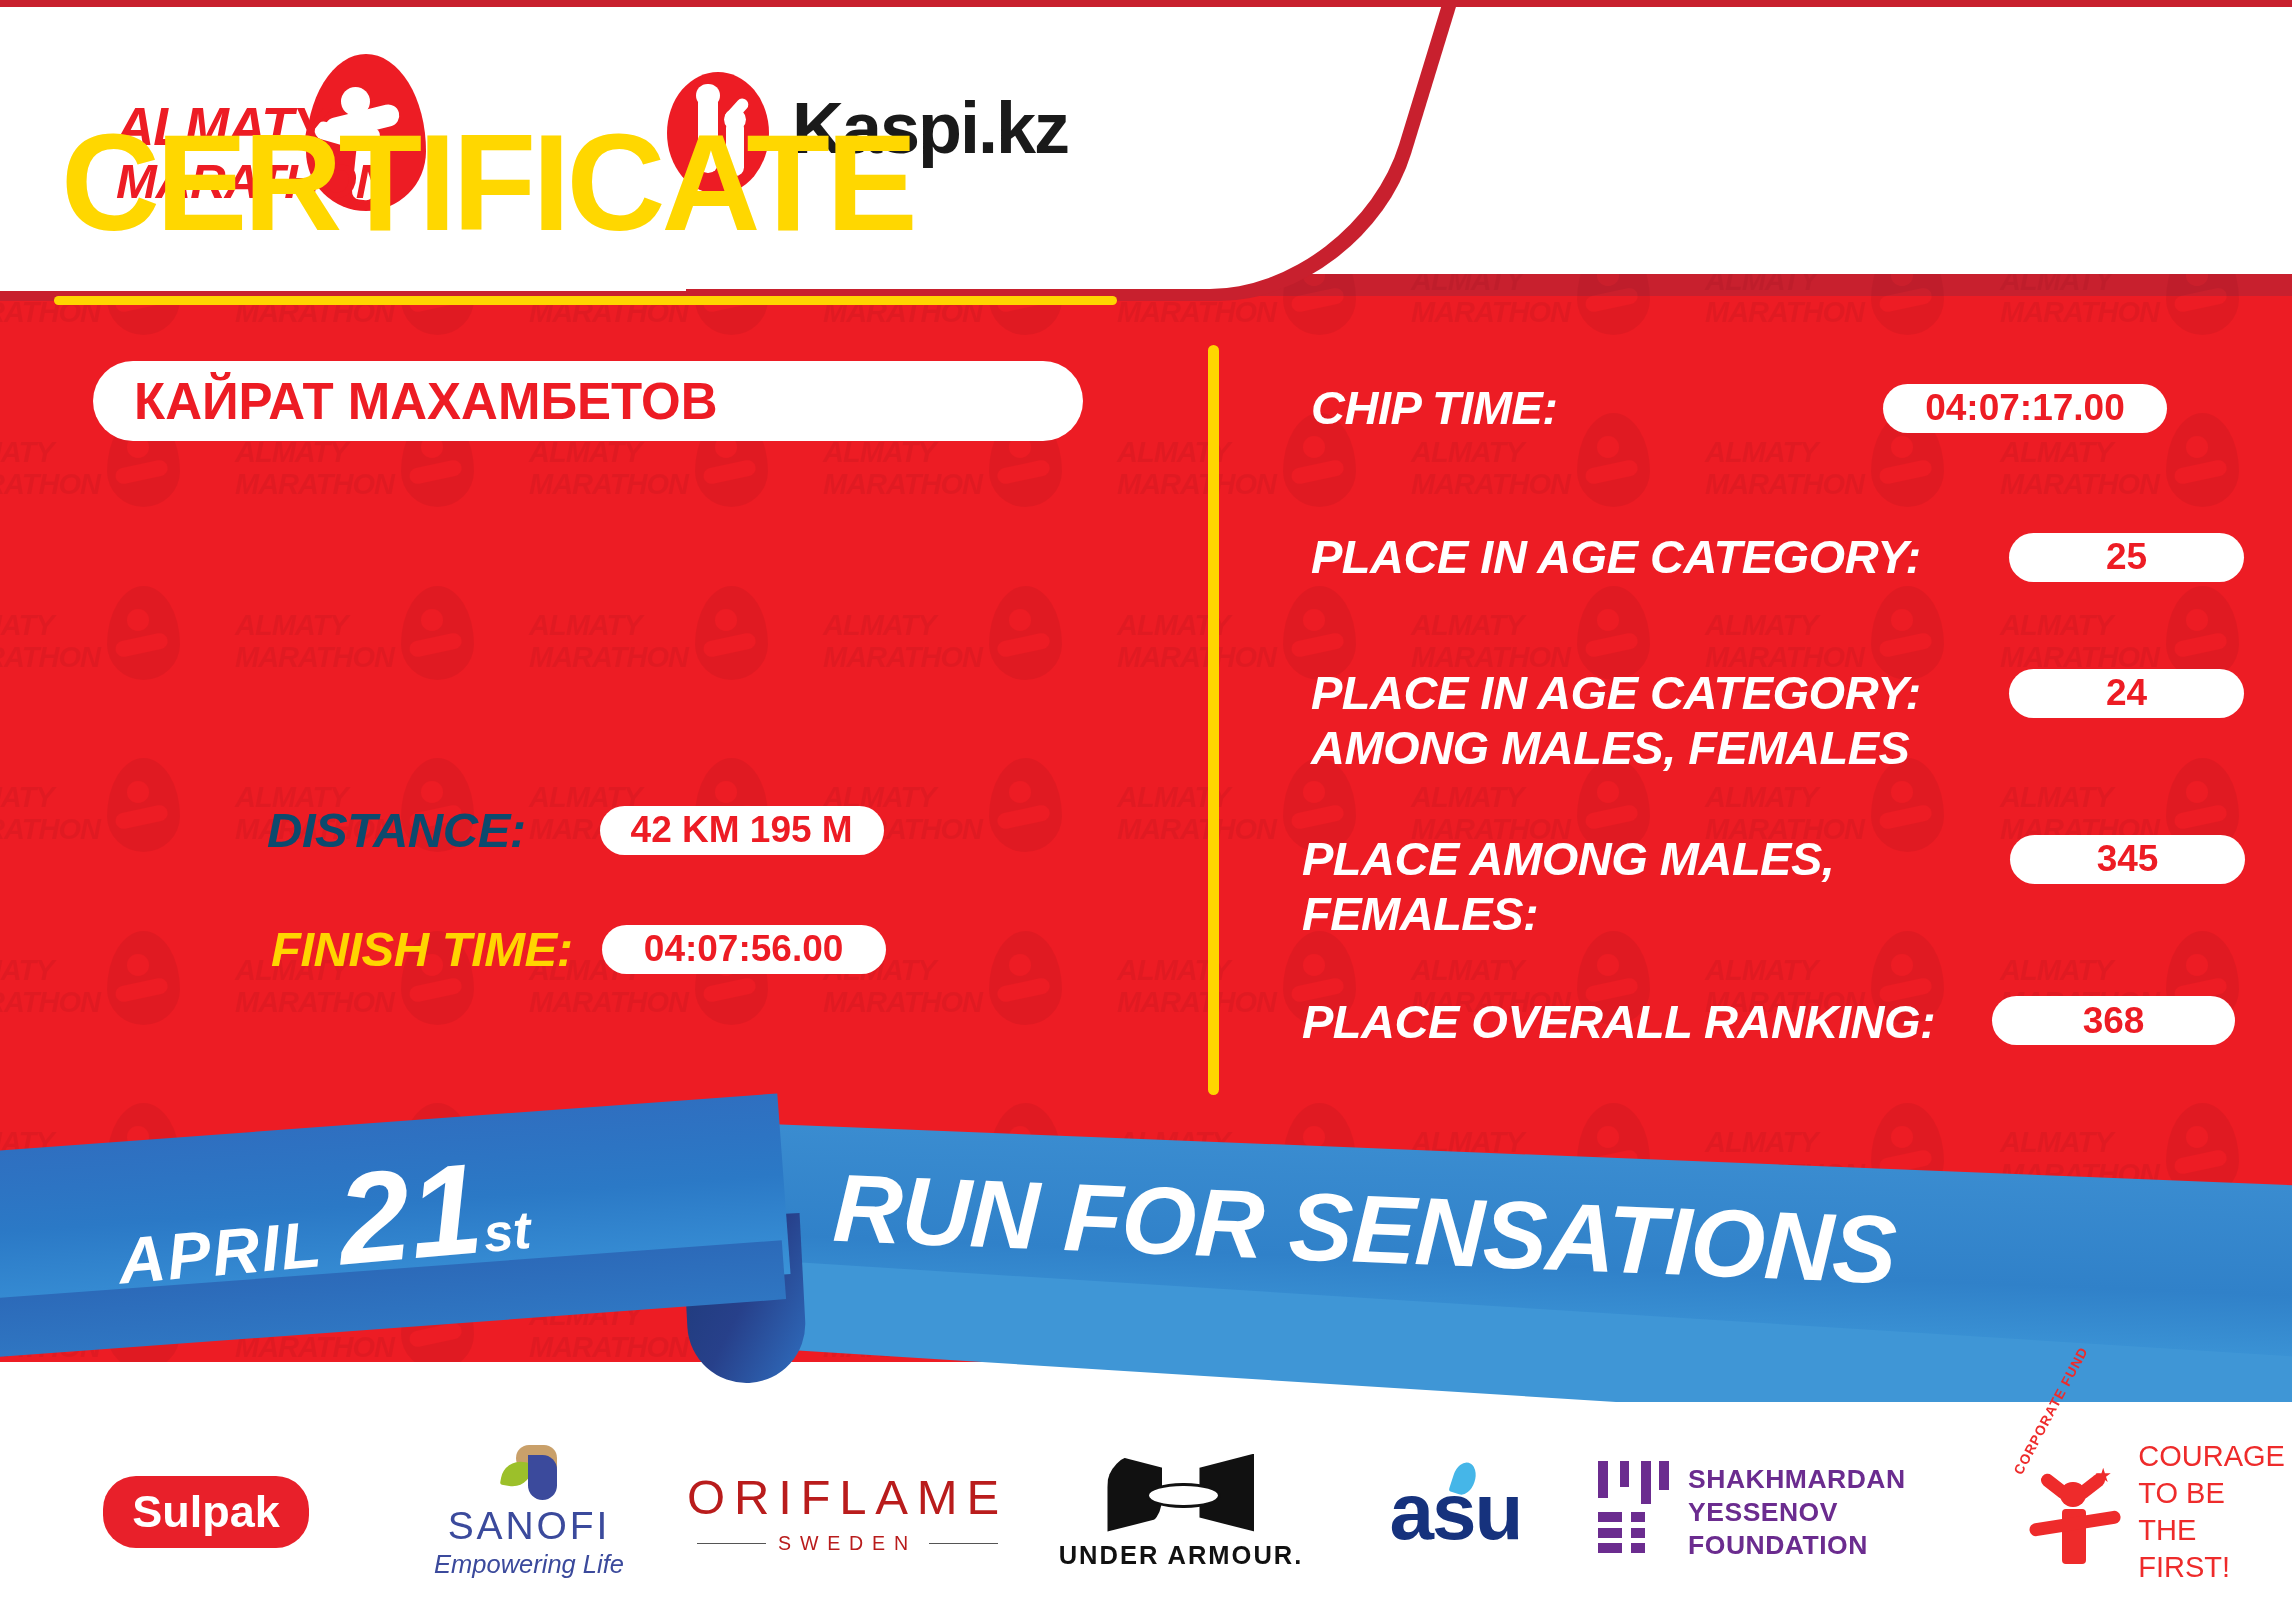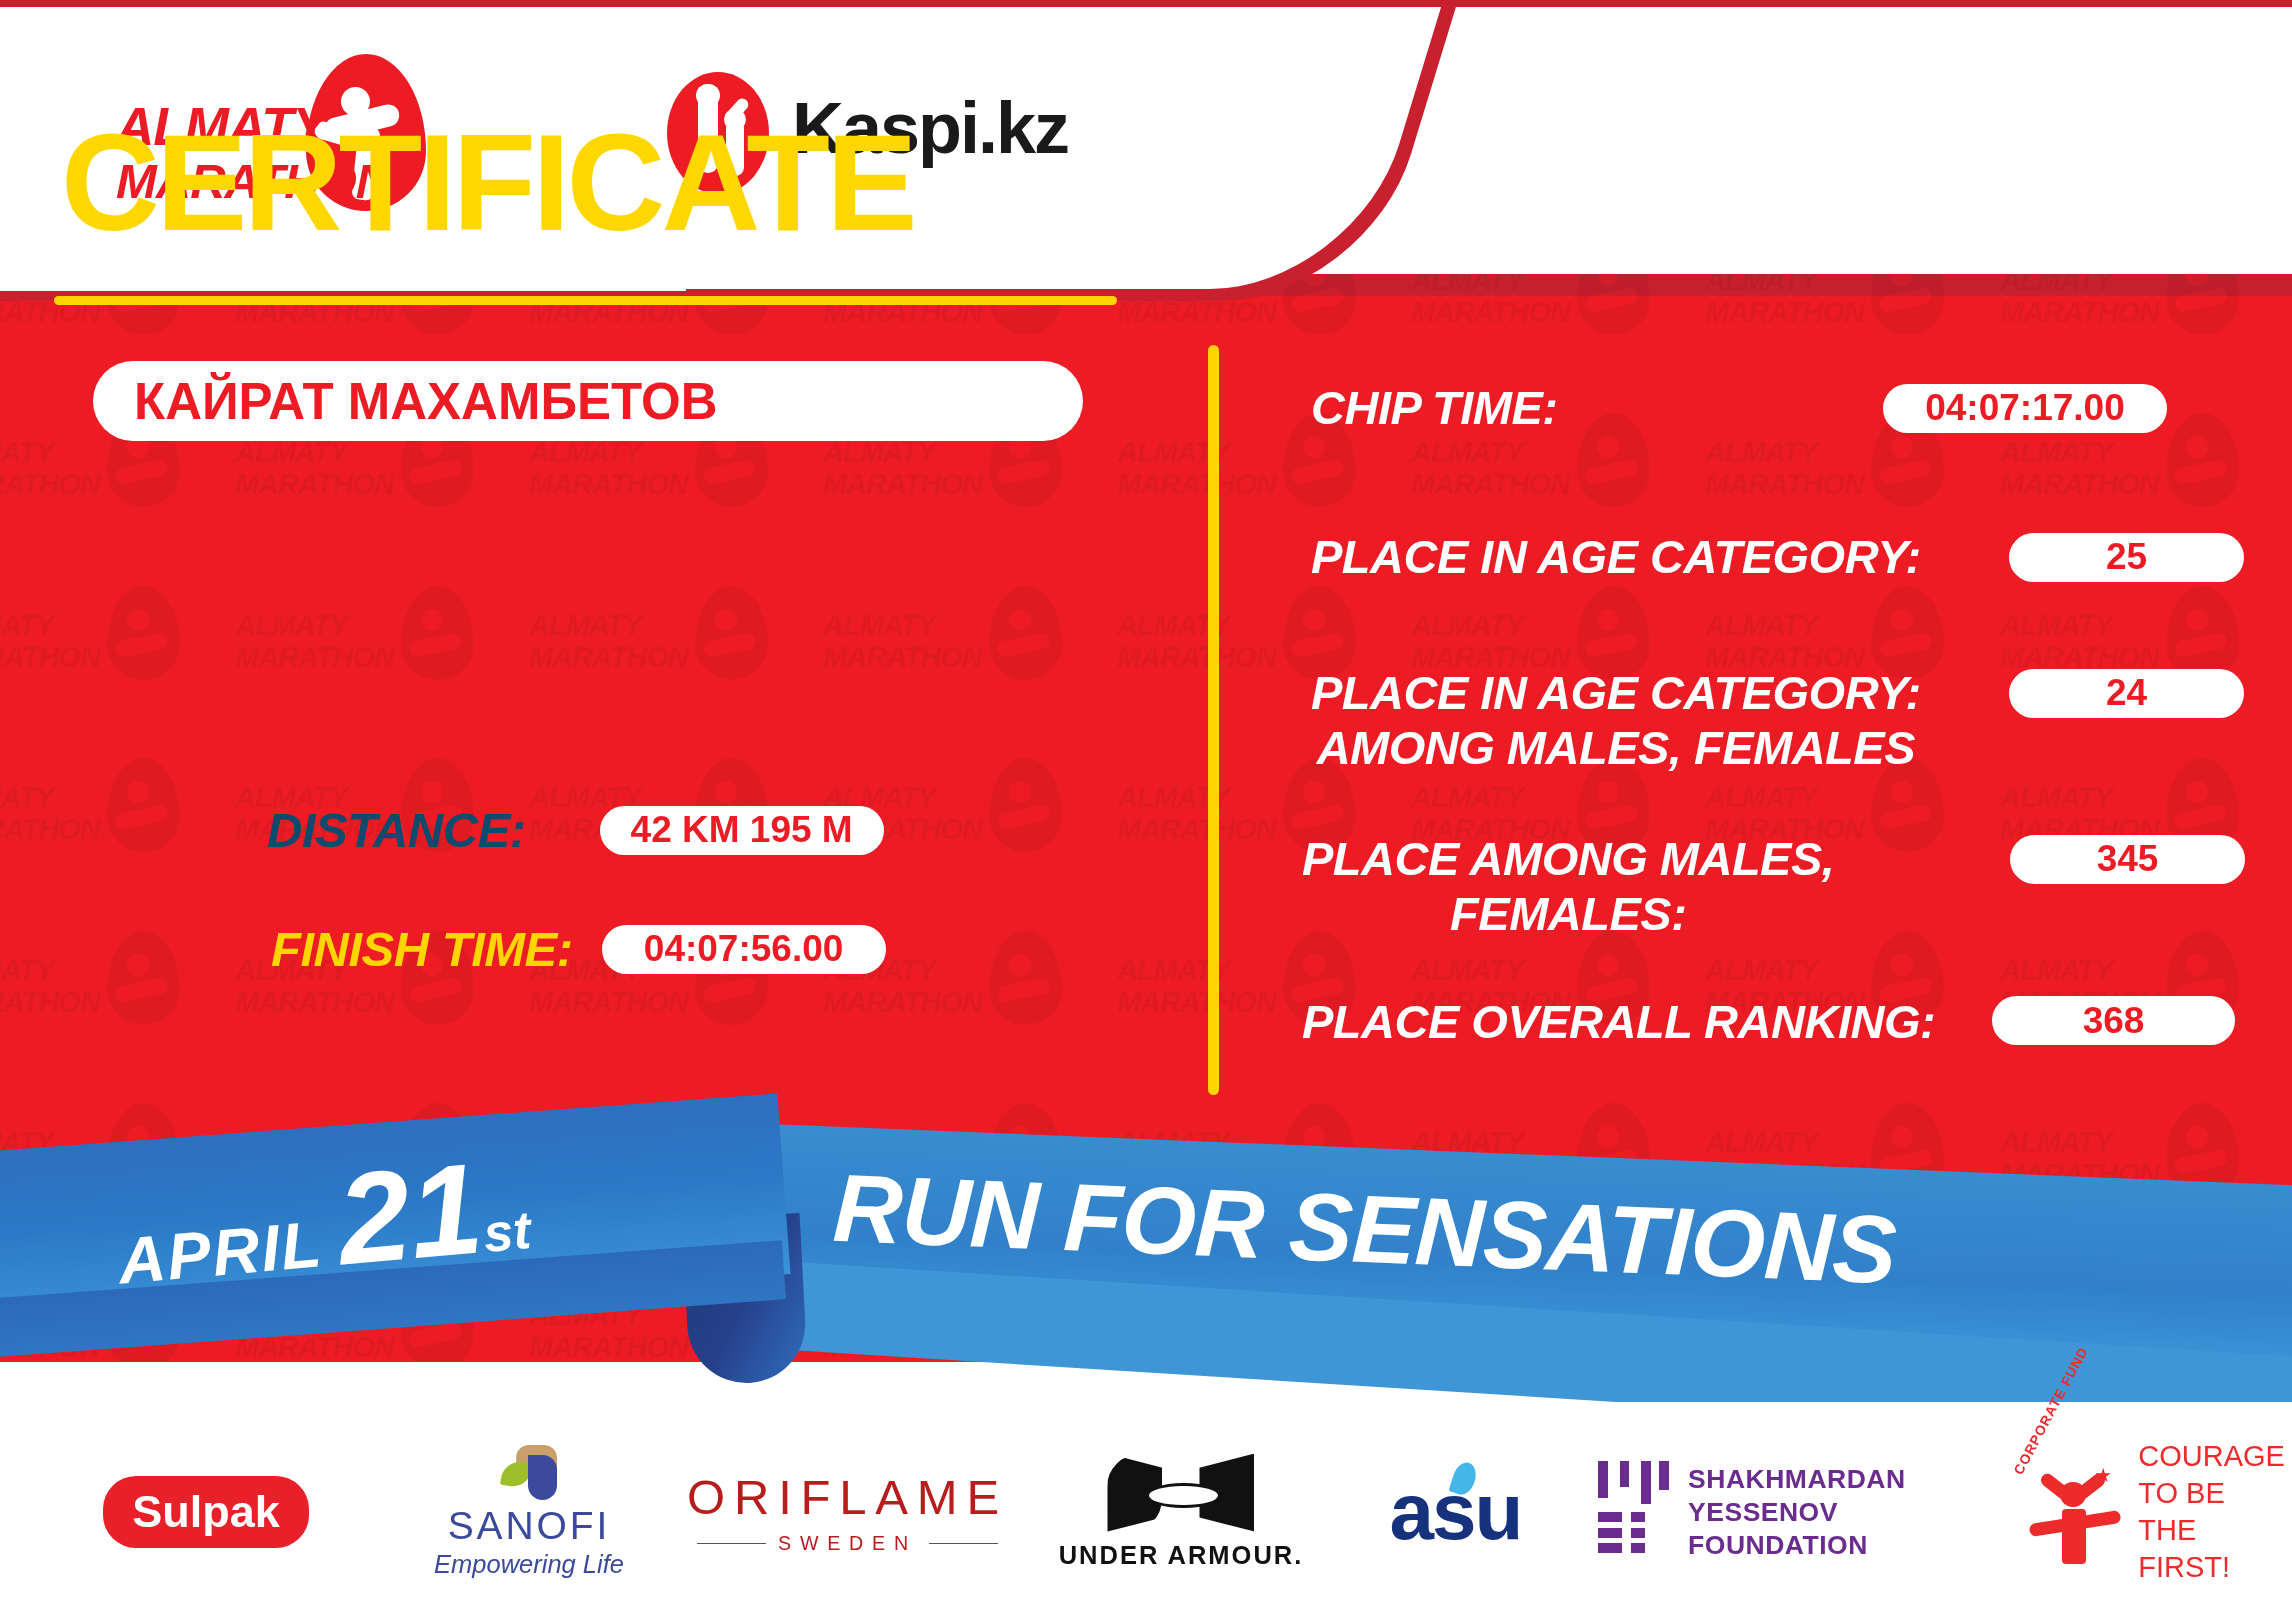--- a/index.html
+++ b/index.html
@@ -112,21 +112,21 @@
   #dist-row .pill{width:284px;margin-left:74px;}
   #fin-row{left:271px;top:921px;}
   #fin-row .pill{width:284px;margin-left:29px;}
 
   
   .v-div{position:absolute;left:1208px;top:345px;width:10.8px;height:750px;background:#ffd500;border-radius:5.9px;}
 
   
   .stat{position:absolute;display:flex;align-items:flex-start;}
   .stat .txt{color:#fff;font-weight:bold;font-style:italic;font-size:47px;line-height:55px;
-    letter-spacing:-0.5px;font-family:"Liberation Sans",sans-serif;text-align:center;}
+    letter-spacing:-0.5px;font-family:"Liberation Sans",sans-serif;}
   .stat .pill{position:absolute;}
 
   
   .ribbon{position:absolute;left:0;top:1098px;width:2293px;height:323px;}
   .rb-left{
     position:absolute;left:-29px;top:24.5px;width:814px;height:181px;
     background:linear-gradient(180deg,#2f6fc0 0%,#2b79c6 45%,#3a93d8 100%);
     transform:rotate(-4.2deg);
   }
   .rb-left-sh{

